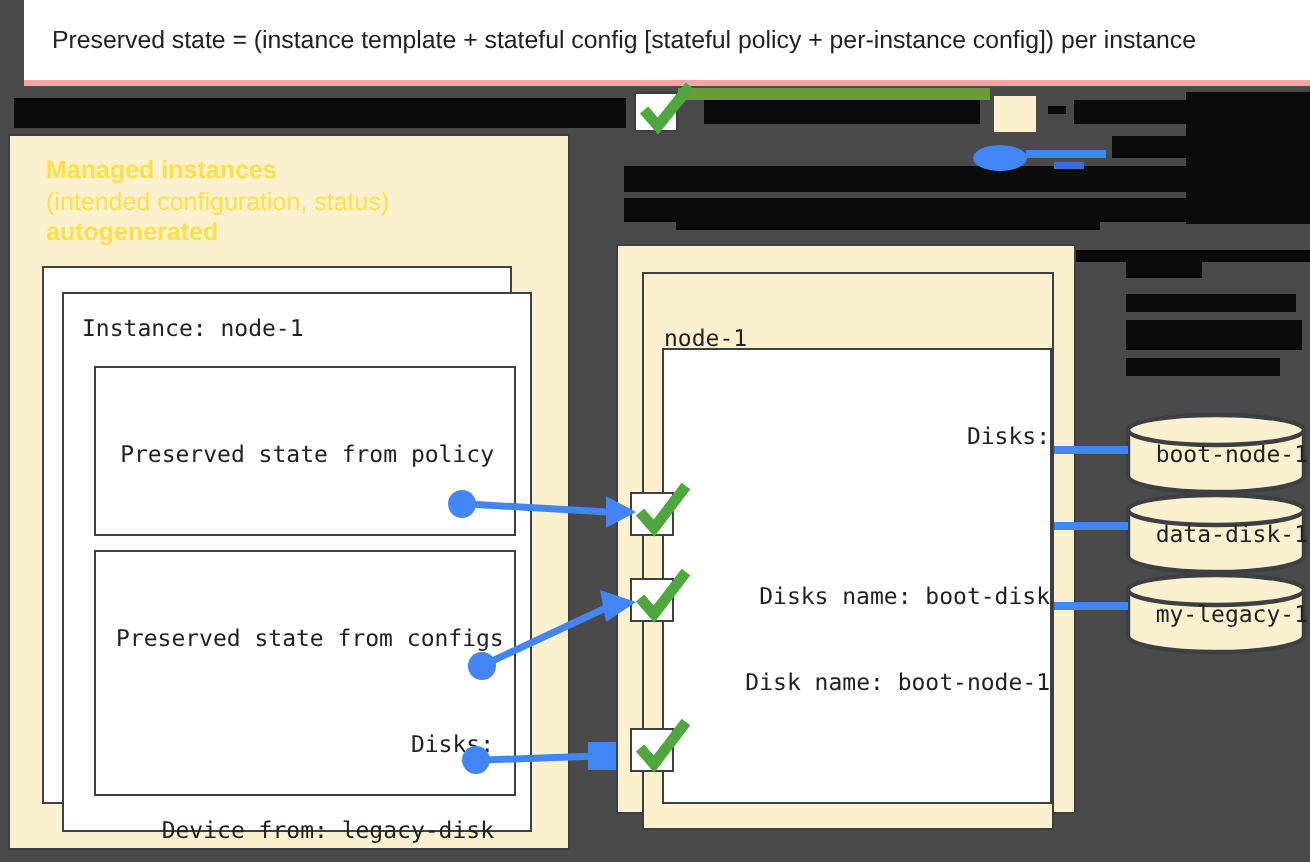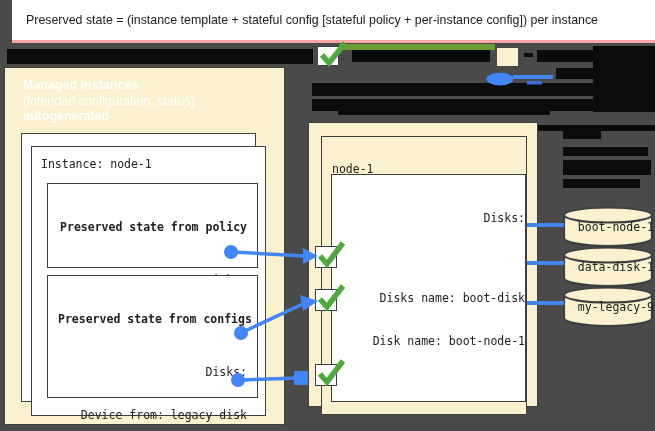--- a/index.html
+++ b/index.html
@@ -13,24 +13,24 @@
   .abs{position:absolute;}
   .mono{font-family:"DejaVu Sans Mono","Liberation Mono",monospace;font-size:11.5px;
         color:#202124;line-height:14.2px;white-space:pre;text-align:right;}
   .mline{white-space:pre;}
   .b{font-weight:bold;color:#111;}
   .redact{position:absolute;background:#0b0b0b;}
   
   .cream{background:#fcf1ce;border:1.5px solid #3c4043;box-sizing:border-box;}
   .whitebox{background:#ffffff;border:1.5px solid #3c4043;box-sizing:border-box;}
   .leftpanel{left:4px;top:67px;width:281px;height:358px;}
-  .lp-head{position:absolute;left:23px;top:78px;font-size:12.5px;line-height:15.5px;color:#ffffff;}
+  .lp-head{position:absolute;left:23px;top:78px;font-size:12.5px;line-height:15.5px;color:#fde047;}
   .lp-head .bold{font-weight:bold;}
   .ibox{position:absolute;background:#fff;border:1.5px solid #3c4043;box-sizing:border-box;padding:8px 10px;}
-  .ibox .title{font-weight:bold;margin-bottom:10px;}
+  .ibox .title{font-weight:normal;margin-bottom:10px;}
   .checkbox{position:absolute;width:22px;height:22px;background:#ffffff;border:1.6px solid #3c4043;
             box-sizing:border-box;z-index:30;}
   .legendline{position:absolute;background:#6b9c38;}
   .overlay{position:absolute;left:0;top:0;width:655px;height:431px;z-index:40;pointer-events:none;}
   .cyl{position:absolute;left:562px;width:92px;height:44px;}
   .cyl .lbl{position:absolute;left:0;top:15px;width:92px;text-align:right;}
   .rp-group{margin-top:0;}
 </style>
 </head>
 <body>
@@ -121,21 +121,21 @@
       <path d="M2,10 L2,33 A44,8 0 0 0 90,33 L90,10" fill="#fcf1ce" stroke="#3c4043" stroke-width="2.2"></path>
       <ellipse cx="46" cy="10" rx="44" ry="7.5" fill="#fcf1ce" stroke="#3c4043" stroke-width="2.2"></ellipse>
     </svg>
     <span class="lbl mono">data-disk-1</span>
   </div>
   <div class="cyl" style="top:285px;">
     <svg width="92" height="44">
       <path d="M2,10 L2,33 A44,8 0 0 0 90,33 L90,10" fill="#fcf1ce" stroke="#3c4043" stroke-width="2.2"></path>
       <ellipse cx="46" cy="10" rx="44" ry="7.5" fill="#fcf1ce" stroke="#3c4043" stroke-width="2.2"></ellipse>
     </svg>
-    <span class="lbl mono">my-legacy-9</span>
+    <span class="lbl mono">my-legacy-1</span>
   </div>
 
   <svg class="overlay">
 
     <ellipse cx="500" cy="79" rx="13.5" ry="6.5" fill="#4285f4"></ellipse>
     <rect x="513" y="75" width="40" height="4" fill="#4285f4"></rect>
     <rect x="527" y="81" width="15" height="3.5" fill="#3b6fd4"></rect>
 
     <line x1="234" y1="252" x2="304" y2="256" stroke="#4285f4" stroke-width="3.5"></line>
     <circle cx="231" cy="252" r="7" fill="#4285f4"></circle>

